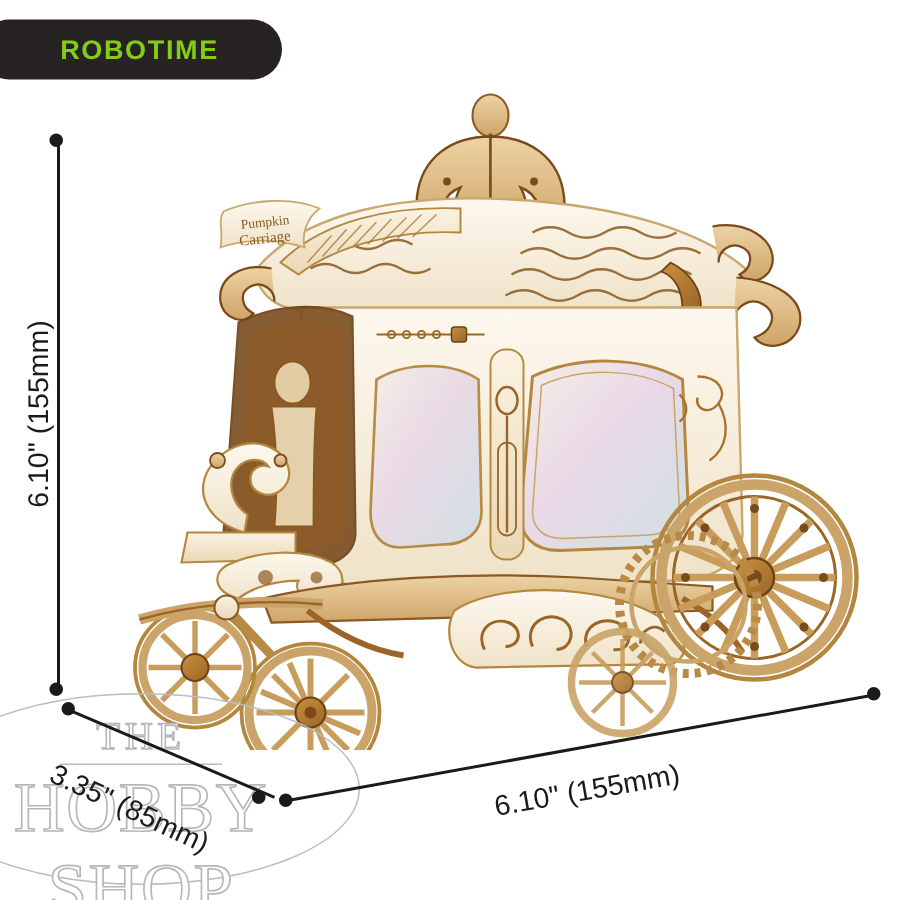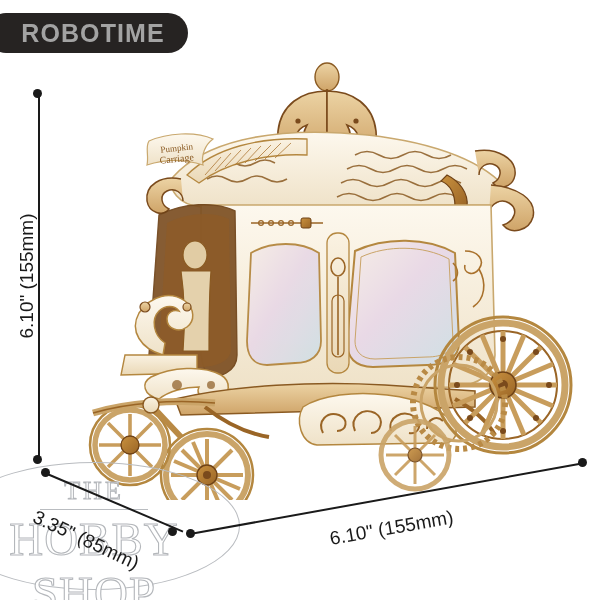--- a/index.html
+++ b/index.html
@@ -10,21 +10,21 @@
   }
   .stage{position:absolute;inset:0;width:600px;height:600px;overflow:hidden;background:#fff;}
 
   
   .brand-badge{
     position:absolute;left:-14px;top:13px;height:40px;width:202px;
     background:#262322;border-radius:20px;
     display:flex;align-items:center;justify-content:center;
   }
   .brand-badge span{
-    color:#a3a3a3;font-weight:bold;font-size:25px;letter-spacing:1.1px;
+    color:#84cc16;font-weight:bold;font-size:18px;letter-spacing:1.1px;
     padding-left:12px;font-family:"Liberation Sans",sans-serif;text-align:right;
   }
 
   
   .dim-line{position:absolute;background:#1a1a1a;}
   .dot{position:absolute;width:9px;height:9px;border-radius:50%;background:#1a1a1a;}
 
   .v-line{left:38px;top:97px;width:1.6px;height:362px;}
   .v-dot-top{left:33px;top:89px;}
   .v-dot-bot{left:33px;top:455px;}

